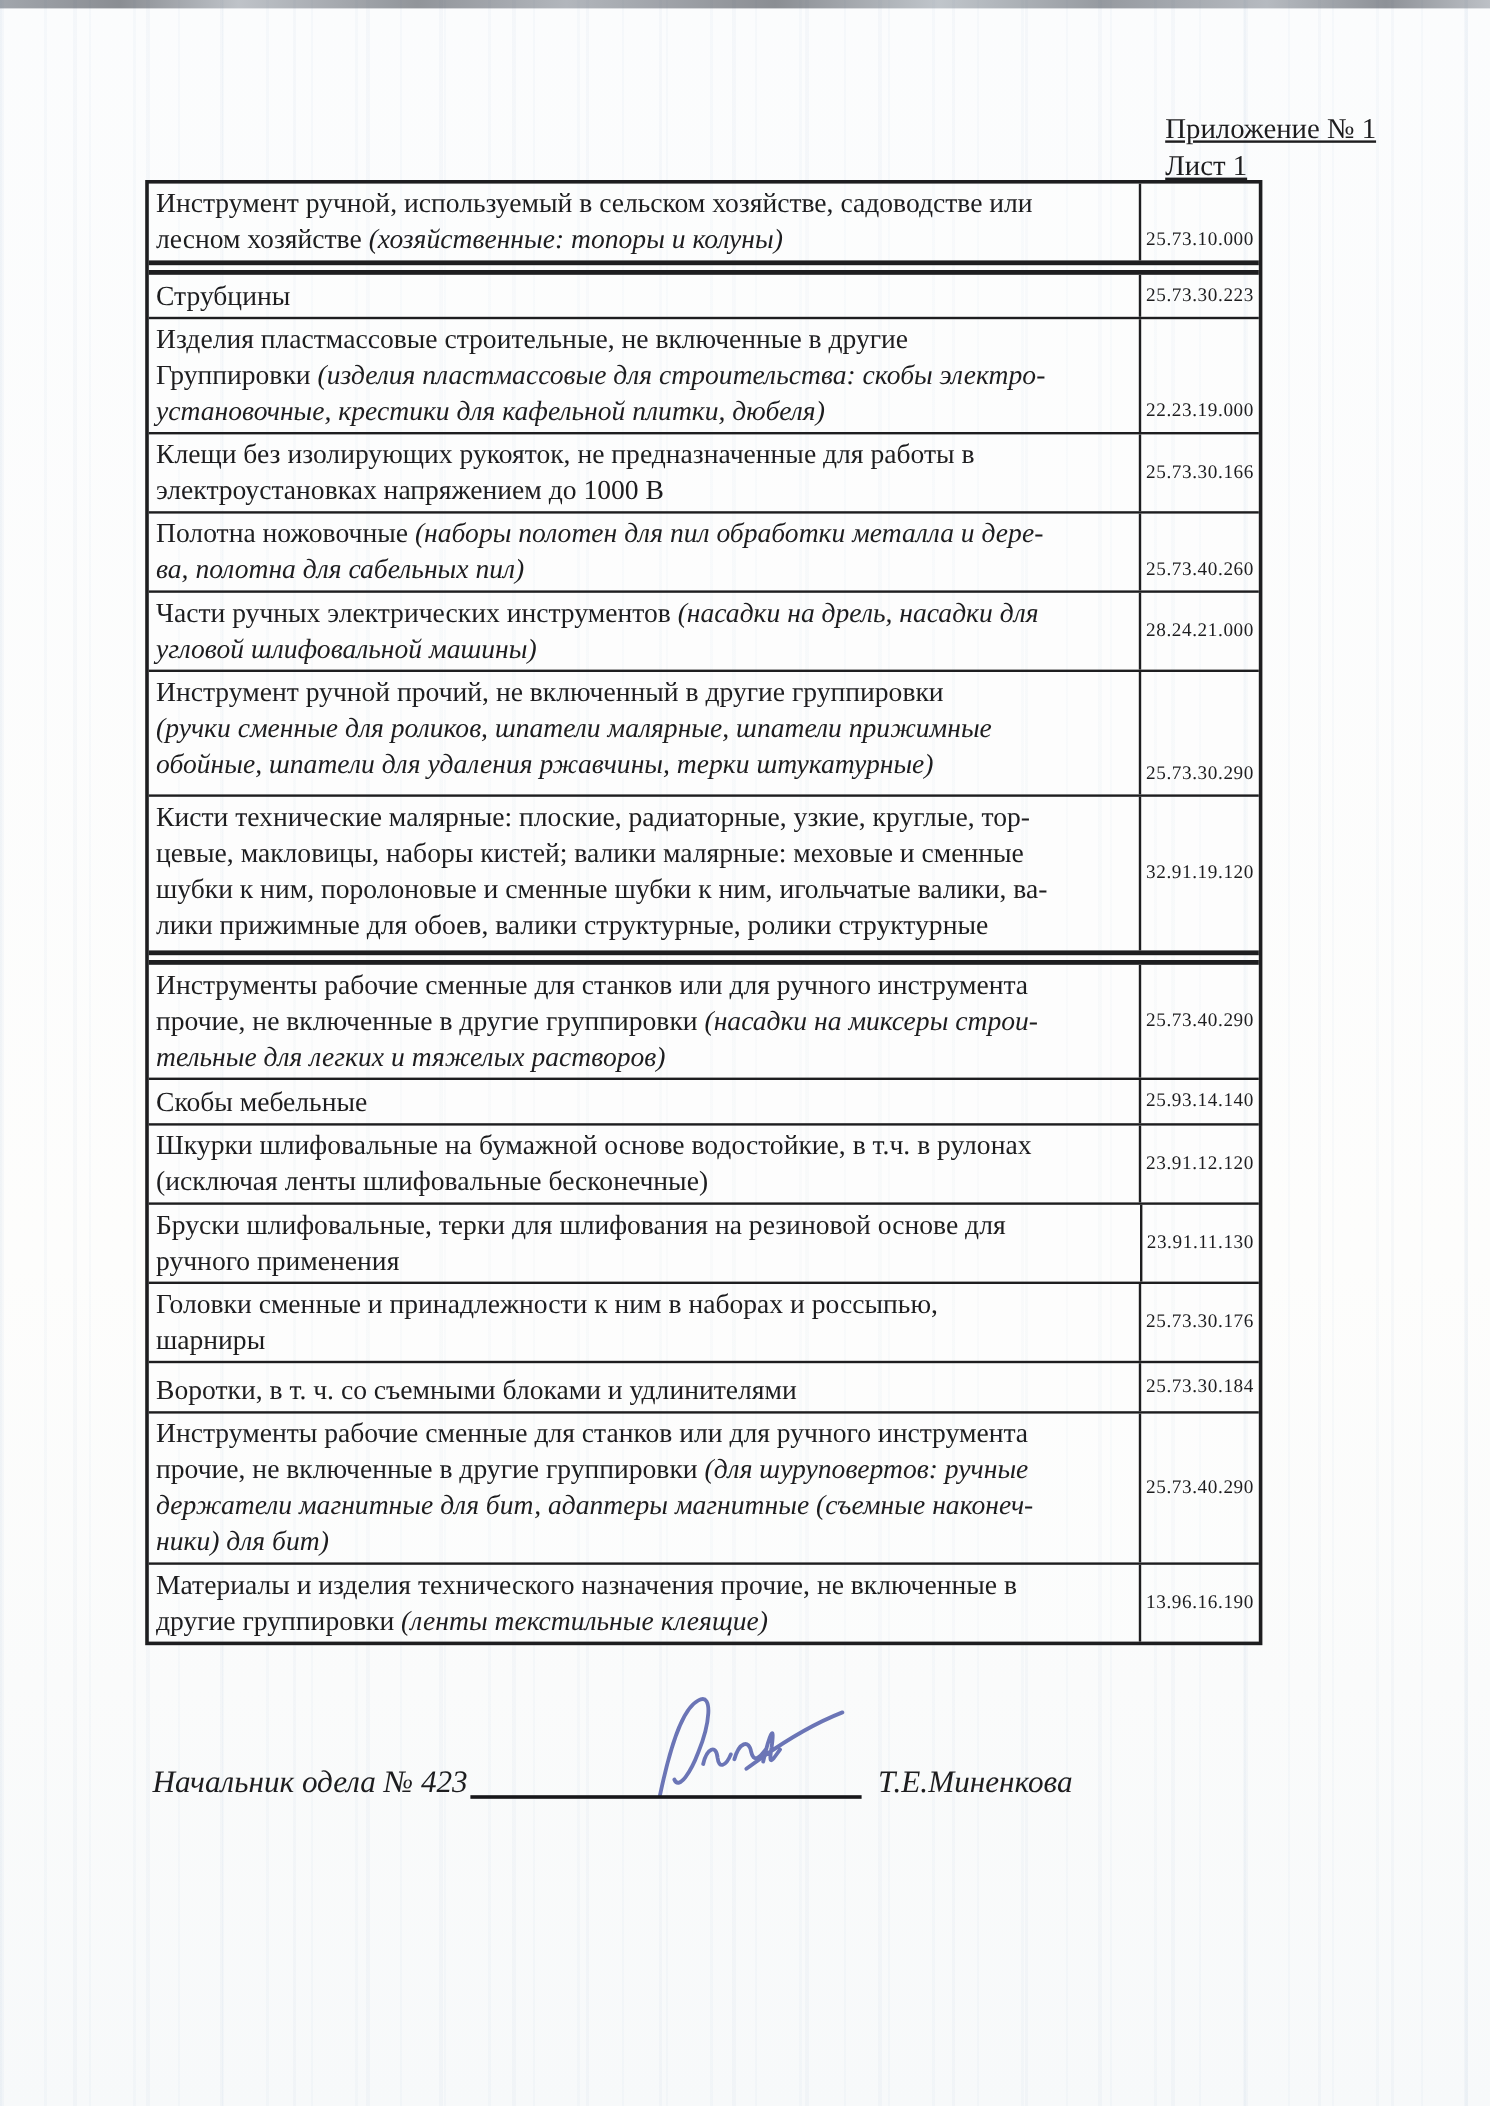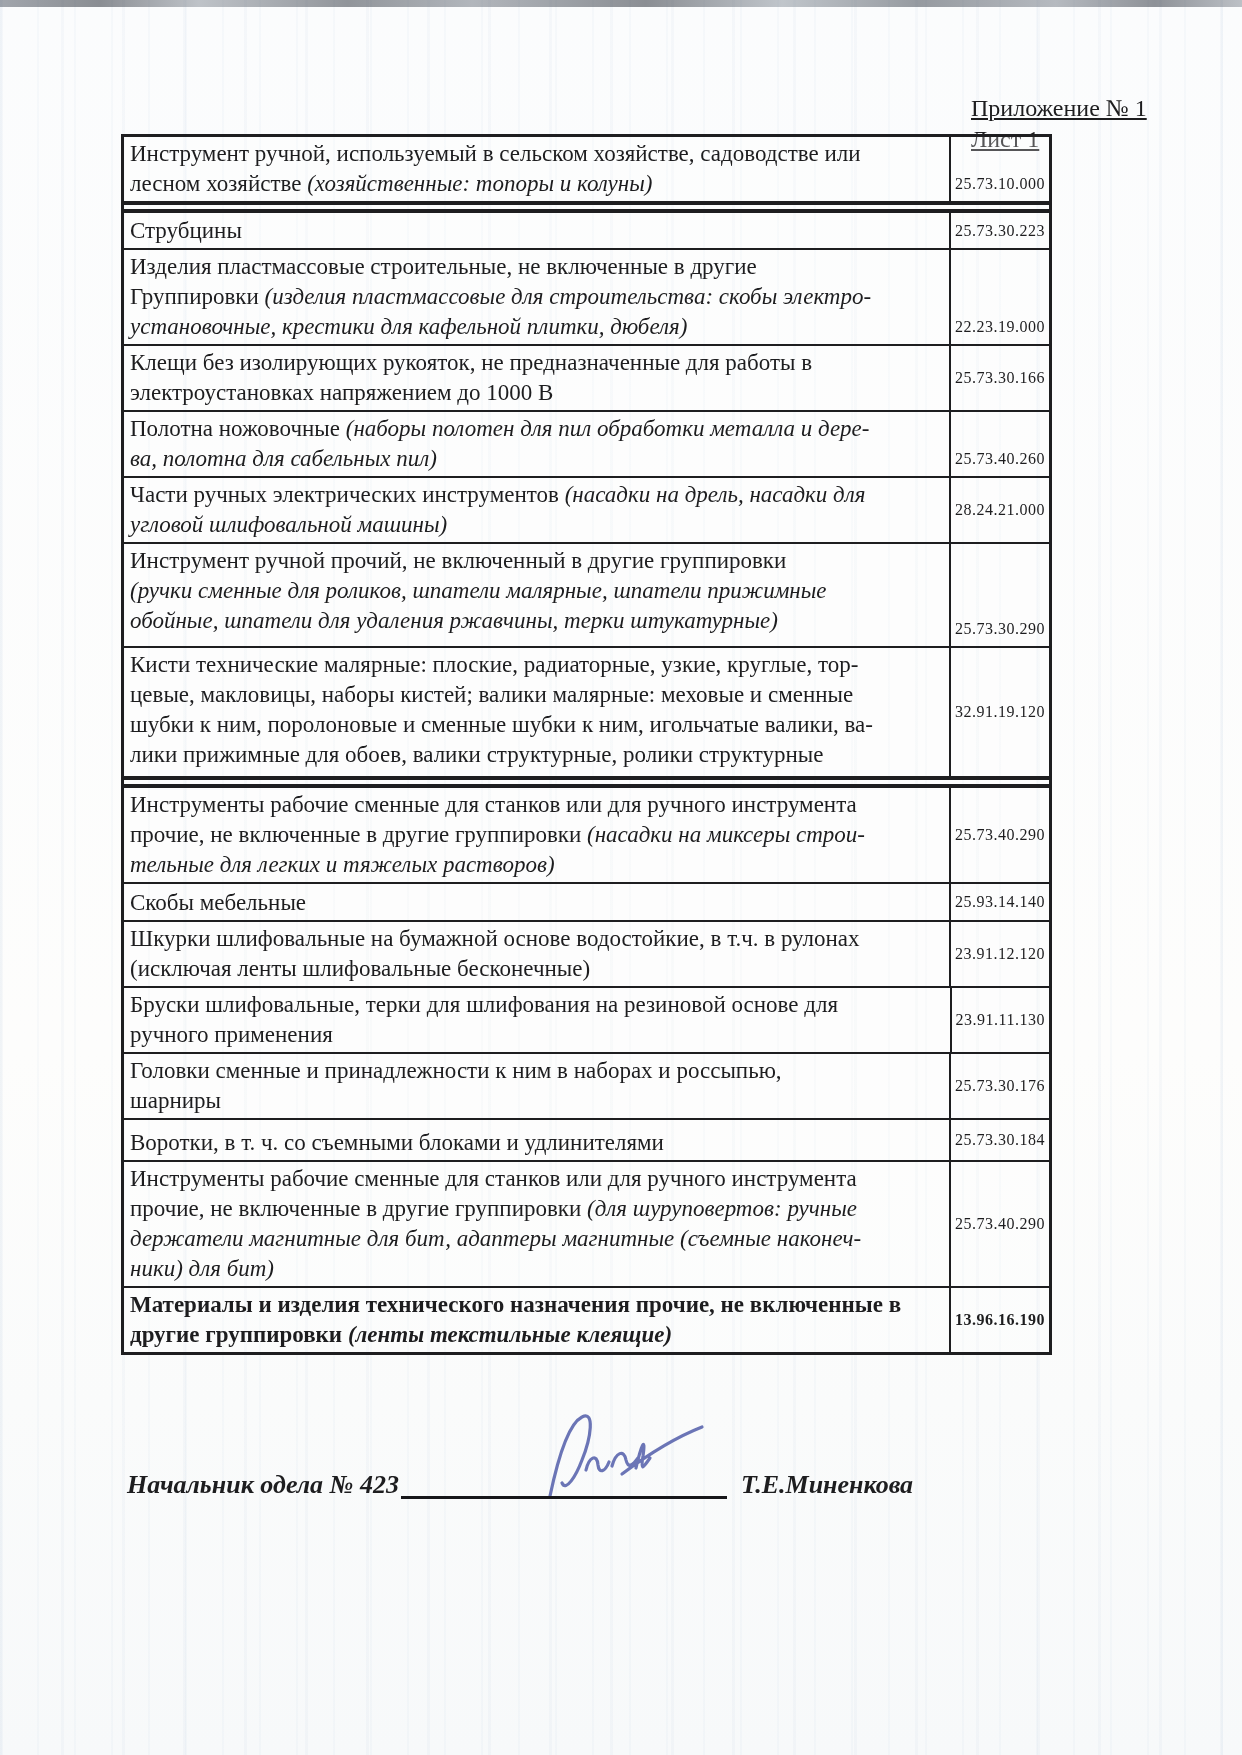--- a/index.html
+++ b/index.html
@@ -21,31 +21,31 @@
   .scan-band{
     position:absolute;top:0;left:0;width:1242px;height:7px;
     background:linear-gradient(90deg,#585f6a 0%,#2e333c 8%,#8d949d 16%,#3a4049 28%,#767d87 38%,#2f343d 52%,#9099a2 63%,#434a54 74%,#7d848e 85%,#343a44 93%,#8a9099 100%);
     opacity:.55;
   }
   .annex{
     position:absolute;left:971px;top:93px;
     font-size:24px;line-height:31px;white-space:nowrap;text-decoration:underline;
   }
   .table{
-    position:absolute;left:121px;top:134px;width:931px;
+    position:absolute;left:121px;top:150px;width:931px;
     border:3px solid #1e1e20;
     box-sizing:border-box;
     background:rgba(255,255,255,0.25);
   }
   .row{
     display:flex;
     border-bottom:2.5px solid #1e1e20;
     box-sizing:border-box;
   }
-  .row:last-child{border-bottom:none;font-weight:bold;}
+  .row:last-child{border-bottom:none;}
   .row:nth-child(1),.row:nth-child(8){border-bottom-width:12px;border-bottom-style:double;}
   .row:nth-child(1){min-height:70px}
   .row:nth-child(2){min-height:36px}
   .row:nth-child(3){min-height:88px}
   .row:nth-child(4){min-height:61px}
   .row:nth-child(5){min-height:61px}
   .row:nth-child(6){min-height:60px}
   .row:nth-child(7){min-height:104px}
   .row:nth-child(8){min-height:140px}
   .row:nth-child(9){min-height:90px}
@@ -73,21 +73,21 @@
   }
   .row:nth-child(1) .code,.row:nth-child(3) .code,
   .row:nth-child(5) .code,.row:nth-child(7) .code{
     align-items:flex-end;padding-bottom:8px;
   }
   .it{font-style:italic;margin-top:48px;}
   .line{white-space:nowrap;}
   .footer{
     position:absolute;left:127px;top:1460px;
     display:flex;align-items:flex-end;
-    font-weight:bold;font-style:italic;font-size:26px;
+    font-weight:normal;font-style:italic;font-size:26px;
     white-space:nowrap;
   }
   .sig-rule{
     width:326px;height:36px;
     border-bottom:3.5px solid #17171a;
     margin:0 0 1px 2px;
   }
   .sig-name{margin-left:14px;}
   .sig-svg{position:absolute;left:536px;top:1406px;}
 </style>

